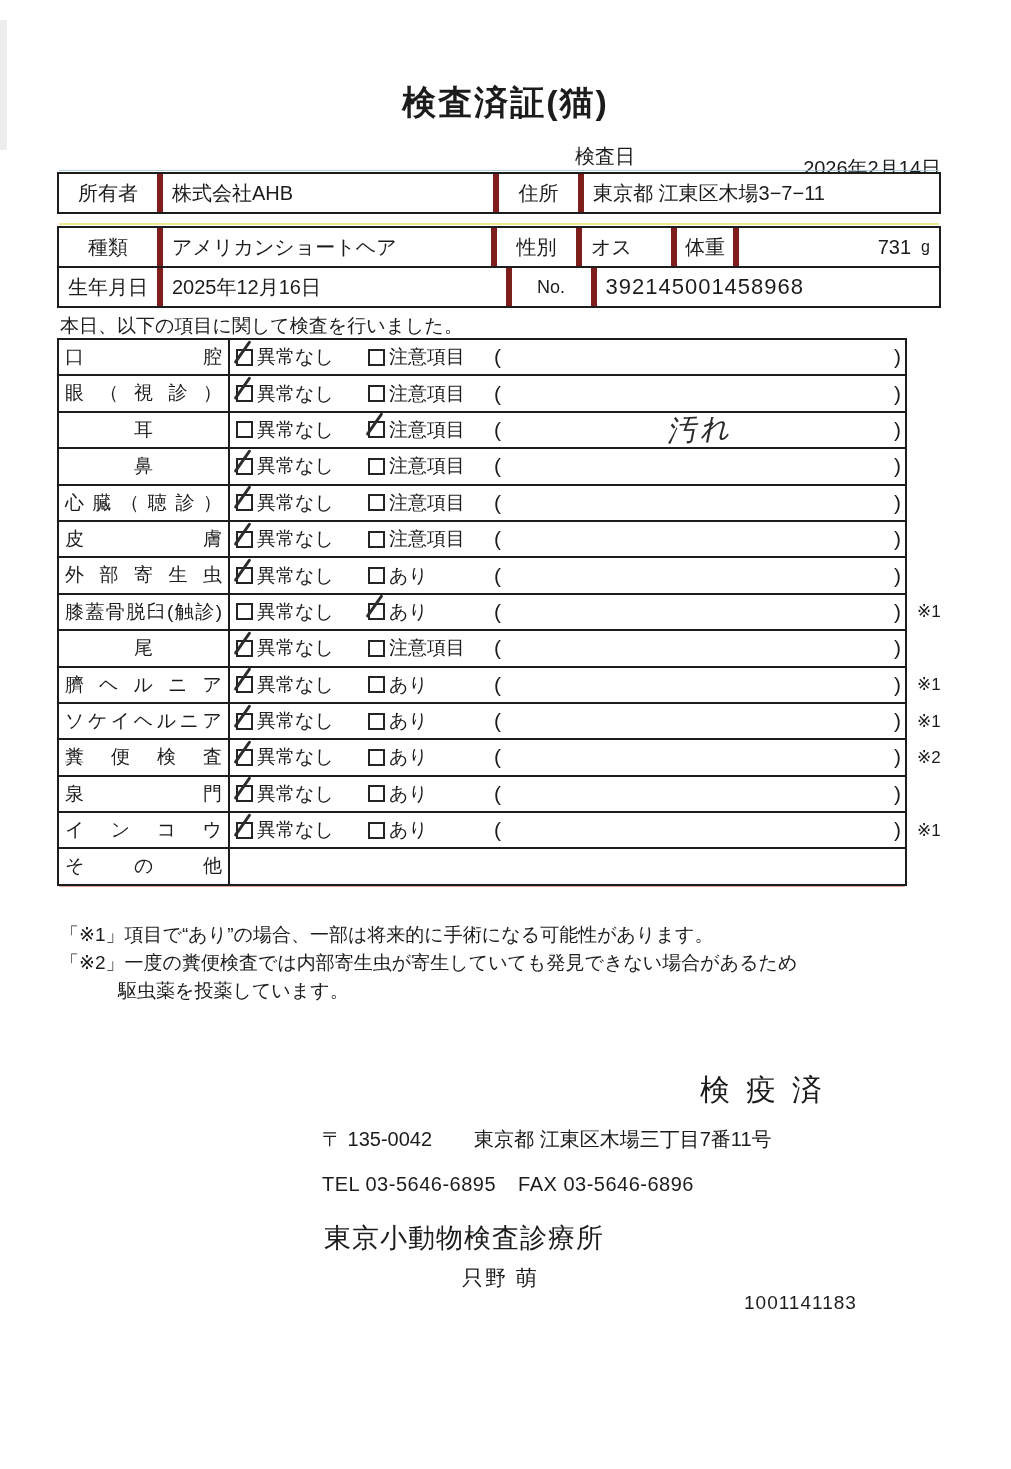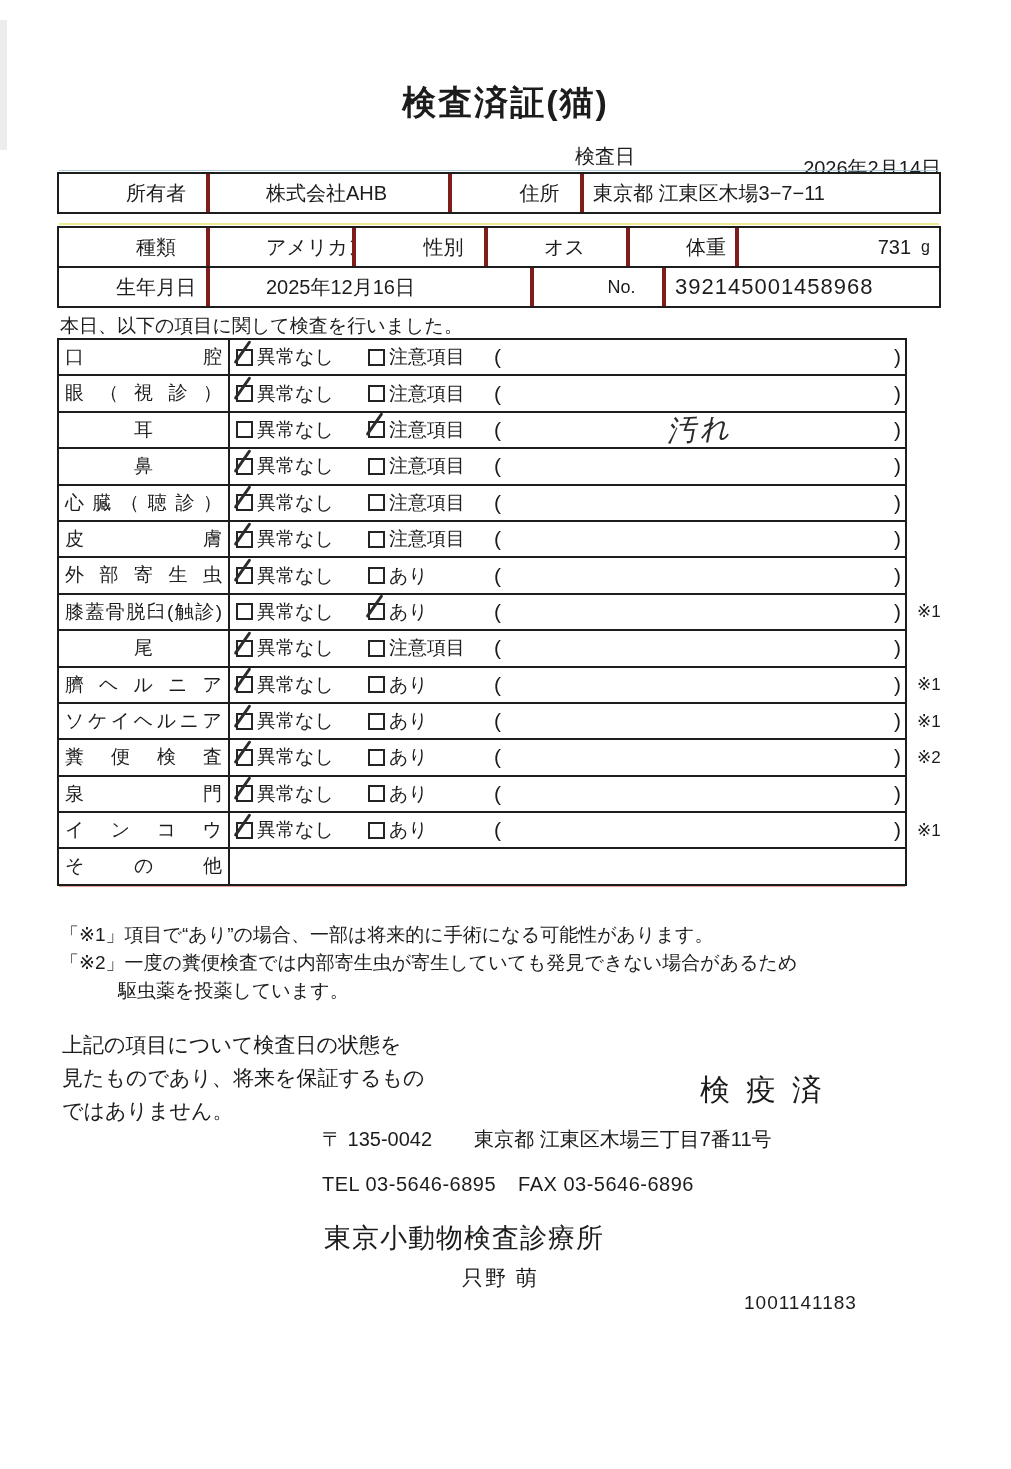--- a/index.html
+++ b/index.html
@@ -18,21 +18,21 @@
   .date-row{position:absolute; top:143px; left:0; width:100%; height:26px; font-size:20px;}
   .date-label{position:absolute; left:575px; top:0;}
   .date-value{position:absolute; left:770px; width:171px; top:0; text-align:right;margin-top:12px;}
 
   
   .htable{position:absolute; left:57px; width:884px; border:2px solid #1d1d1d; box-sizing:border-box; background:#fff;}
   .hrow{display:flex; align-items:stretch; height:38px;}
   .hrow + .hrow{border-top:2px solid #1d1d1d;}
   .hcell{display:flex; align-items:center; box-sizing:border-box; font-size:20px; padding:0 9px; overflow:hidden; white-space:nowrap;}
   .hcell.lab{justify-content:center; padding:0 4px;}
-  .hcell.rb{border-right:4px solid #7f1d1d;margin-left:47px;}
+  .hcell.rb{border-right:6px solid #7f1d1d;}
   .owner-table{top:172px;}
   .pet-table{top:226px;}
   .fringe-y{position:absolute; left:0; top:-5px; width:100%; height:2px; background:#e8e06a; opacity:.75;}
   .fringe-c{position:absolute; left:0; top:-4px; width:100%; height:1px; background:#9fc3d8; opacity:.8;}
   .w-owner-lab{width:104px;} .w-owner-val{flex:1;} .w-addr-lab{width:85px;} .w-addr-val{width:355px;}
   .w-breed-lab{width:104px;} .w-breed-val{flex:1;} .w-sex-lab{width:85px;} .w-sex-val{width:95px;}
   .w-wt-lab{width:62px;} .w-wt-val{width:200px; justify-content:flex-end;}
   .w-no-lab{width:85px; font-size:18px;} .w-no-val{flex:1; font-size:22px; letter-spacing:1px;}
   .unit{font-size:16px; margin-left:10px;}
 
@@ -395,25 +395,20 @@
     </div>
 
   </div>
 
   <div class="notes">
     <div>「※1」項目で“あり”の場合、一部は将来的に手術になる可能性があります。</div>
     <div>「※2」一度の糞便検査では内部寄生虫が寄生していても発見できない場合があるため</div>
     <div class="indent">駆虫薬を投薬しています。</div>
   </div>
 
-  <div class="disclaimer">
-    <div>上記の項目について検査日の状態を</div>
-    <div>見たものであり、将来を保証するもの</div>
-    <div>ではありません。</div>
-  </div>
 
   <div class="stamp">検疫済</div>
 
   <div class="addr-line addr1">
     <span>〒 135-0042</span><span class="gap"></span><span>東京都 江東区木場三丁目7番11号</span>
   </div>
   <div class="addr-line addr2">
     <span>TEL 03-5646-6895</span><span class="gap"></span><span>FAX 03-5646-6896</span>
   </div>
   <div class="clinic">東京小動物検査診療所</div>

